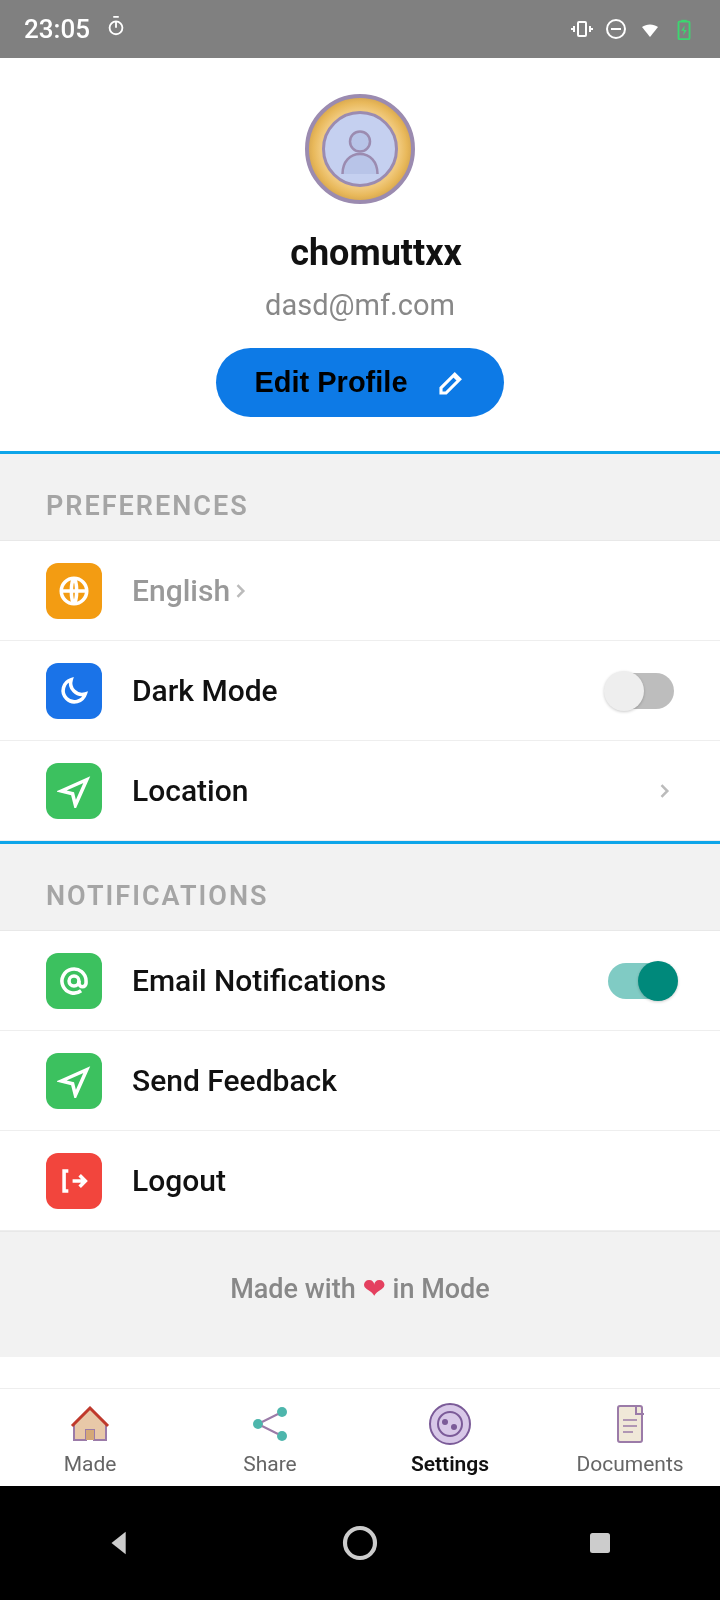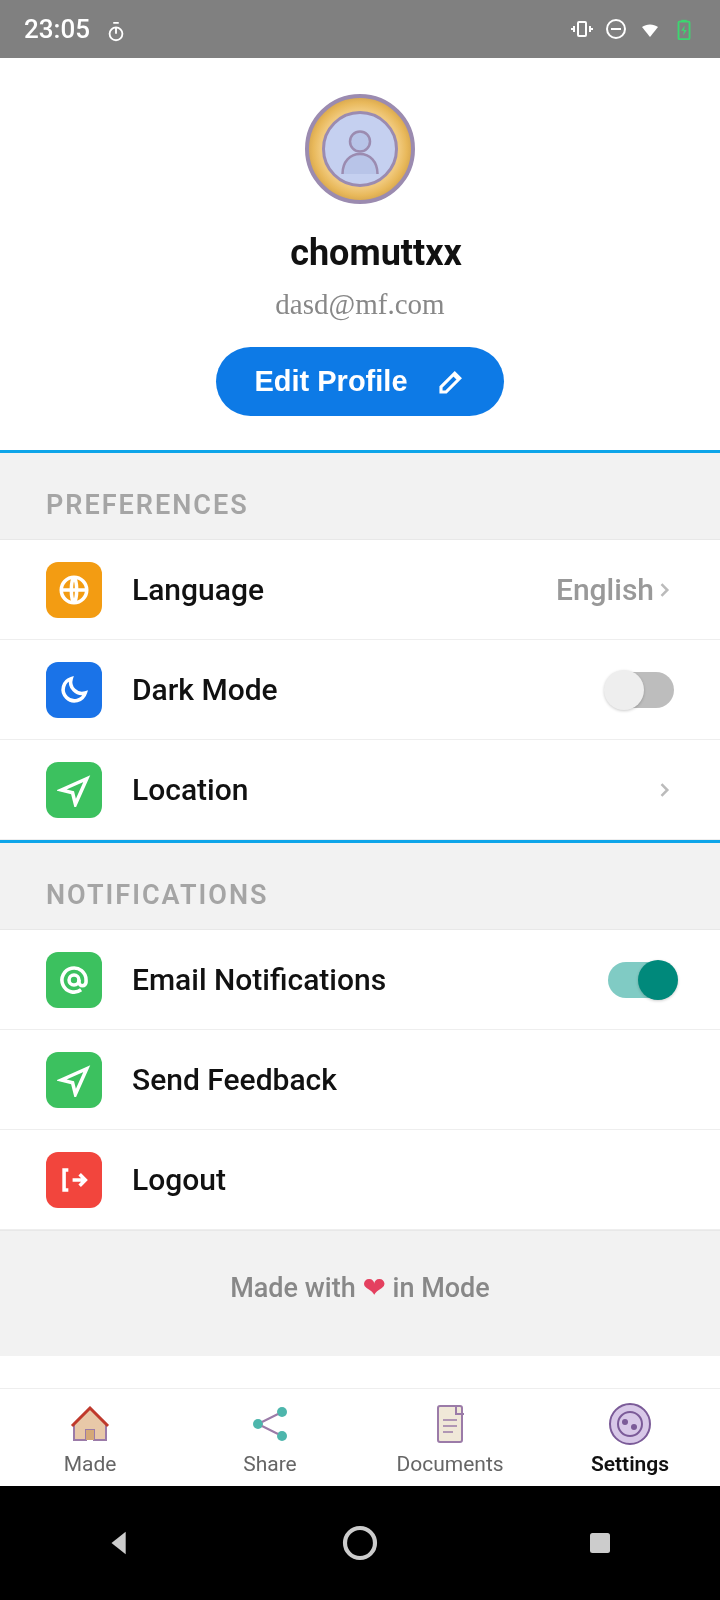--- a/index.html
+++ b/index.html
@@ -17,21 +17,21 @@
   height: 58px;
   background: #808080;
   display: flex;
   align-items: center;
   justify-content: space-between;
   padding: 0 24px;
   color: #fff;
   font-size: 26px;
   font-weight: 500;
 }
-.status-left { display: flex; align-items: flex-end; gap: 14px; }
+.status-left { display: flex; align-items: flex-start; gap: 14px; }
 .status-right { display: flex; align-items: center; gap: 10px; }
 .status-icon { width: 24px; height: 24px; display: inline-flex; align-items: center; justify-content: center; }
 
 
 .profile-section {
   padding: 36px 0 34px;
   text-align: center;
   background: #fff;
 }
 .avatar-wrap {
@@ -58,25 +58,24 @@
   font-size: 36px;
   font-weight: 700;
   color: #111;
   margin-bottom: 14px;
   margin-left: 32px;
 }
 .email {
   font-size: 29px;
   color: #888;
   margin-bottom: 26px;
-  font-family: Liberation Serif, serif;
 }
 .edit-btn {
   background: #0d7ae6;
-  color: #ffffff;
+  color: #000000;
   border: none;
   border-radius: 40px;
   padding: 18px 38px;
   font-size: 29px;
   font-weight: 700;
   display: inline-flex;
   align-items: center;
   gap: 28px;
 }
 
@@ -263,21 +262,20 @@
   <div class="section-title">PREFERENCES</div>
 </div>
 
 <div class="row">
   <div class="row-icon orange">
     <svg viewBox="0 0 24 24" width="34" height="34" fill="none" stroke="#fff" stroke-width="2.5">
         <circle cx="12" cy="12" r="9"></circle>
         <path d="M3 12h18M12 3c2.5 3 2.5 15 0 18M12 3c-2.5 3-2.5 15 0 18"></path>
       </svg>
   </div>
-  <div class="row-label">Language</div>
   <div class="row-value">English</div>
   <span class="chevron">
     <svg viewBox="0 0 24 24" width="24" height="24" fill="none" stroke="#bbb" stroke-width="3">
         <path d="M9 5l7 7-7 7"></path>
       </svg>
   </span>
 </div>
 
 <div class="row">
   <div class="row-icon blue">
@@ -359,41 +357,41 @@
     <div class="tab-icon">
       <svg viewBox="0 0 48 48" width="48" height="48">
           <circle cx="12" cy="24" r="5" fill="#4db6ac"></circle>
           <circle cx="36" cy="12" r="5" fill="#4db6ac"></circle>
           <circle cx="36" cy="36" r="5" fill="#4db6ac"></circle>
           <path d="M16 22l16-8M16 26l16 8" stroke="#9b7ba8" stroke-width="2"></path>
         </svg>
     </div>
     <div class="tab-label">Share</div>
   </div>
-  <div class="tab">
-    <div class="tab-icon">
-      <svg viewBox="0 0 48 48" width="48" height="48">
-          <rect x="12" y="6" width="24" height="36" rx="2" fill="#f0e8d8" stroke="#9b7ba8" stroke-width="2"></rect>
-          <path d="M30 6v8h8" fill="none" stroke="#9b7ba8" stroke-width="2"></path>
-          <path d="M17 20h14M17 26h14M17 32h10" stroke="#9b7ba8" stroke-width="1.5"></path>
-        </svg>
-    </div>
-    <div class="tab-label">Documents</div>
-  </div>
   <div class="tab active">
     <div class="tab-icon">
       <svg viewBox="0 0 48 48" width="48" height="48">
           <circle cx="24" cy="24" r="20" fill="#d8c8e8" stroke="#7b5b98" stroke-width="2"></circle>
           <circle cx="24" cy="24" r="12" fill="none" stroke="#7b5b98" stroke-width="2"></circle>
           <circle cx="19" cy="22" r="3" fill="#7b5b98"></circle>
           <circle cx="28" cy="27" r="3" fill="#7b5b98"></circle>
         </svg>
     </div>
     <div class="tab-label">Settings</div>
   </div>
+  <div class="tab">
+    <div class="tab-icon">
+      <svg viewBox="0 0 48 48" width="48" height="48">
+          <rect x="12" y="6" width="24" height="36" rx="2" fill="#f0e8d8" stroke="#9b7ba8" stroke-width="2"></rect>
+          <path d="M30 6v8h8" fill="none" stroke="#9b7ba8" stroke-width="2"></path>
+          <path d="M17 20h14M17 26h14M17 32h10" stroke="#9b7ba8" stroke-width="1.5"></path>
+        </svg>
+    </div>
+    <div class="tab-label">Documents</div>
+  </div>
 </div>
 
 <div class="nav-bar">
   <div class="nav-btn">
     <svg viewBox="0 0 24 24" width="34" height="34" fill="#ccc">
         <path d="M16 4l-10 8 10 8z"></path>
       </svg>
   </div>
   <div class="nav-btn">
     <svg viewBox="0 0 24 24" width="40" height="40" fill="none" stroke="#ccc" stroke-width="2.5">

